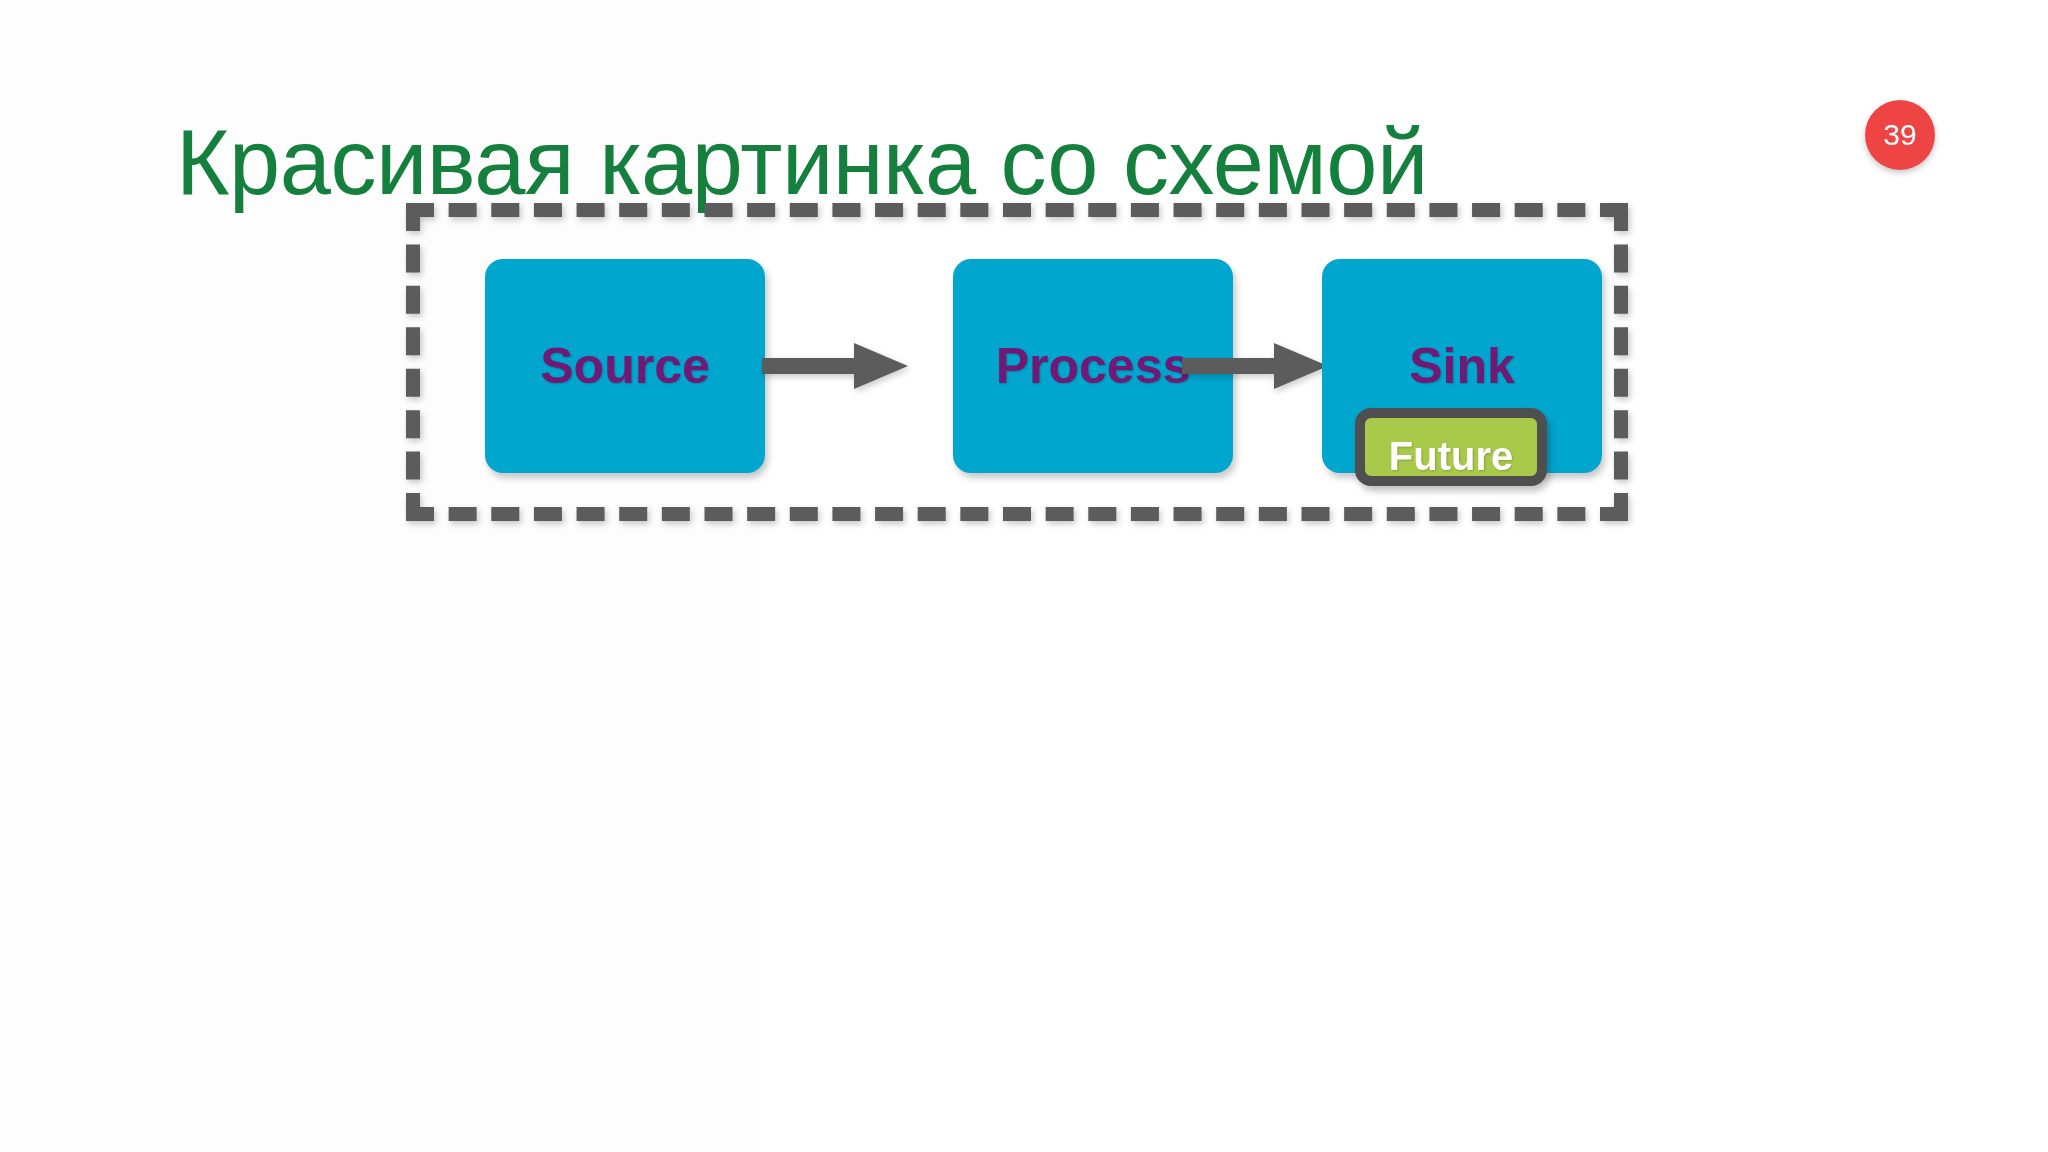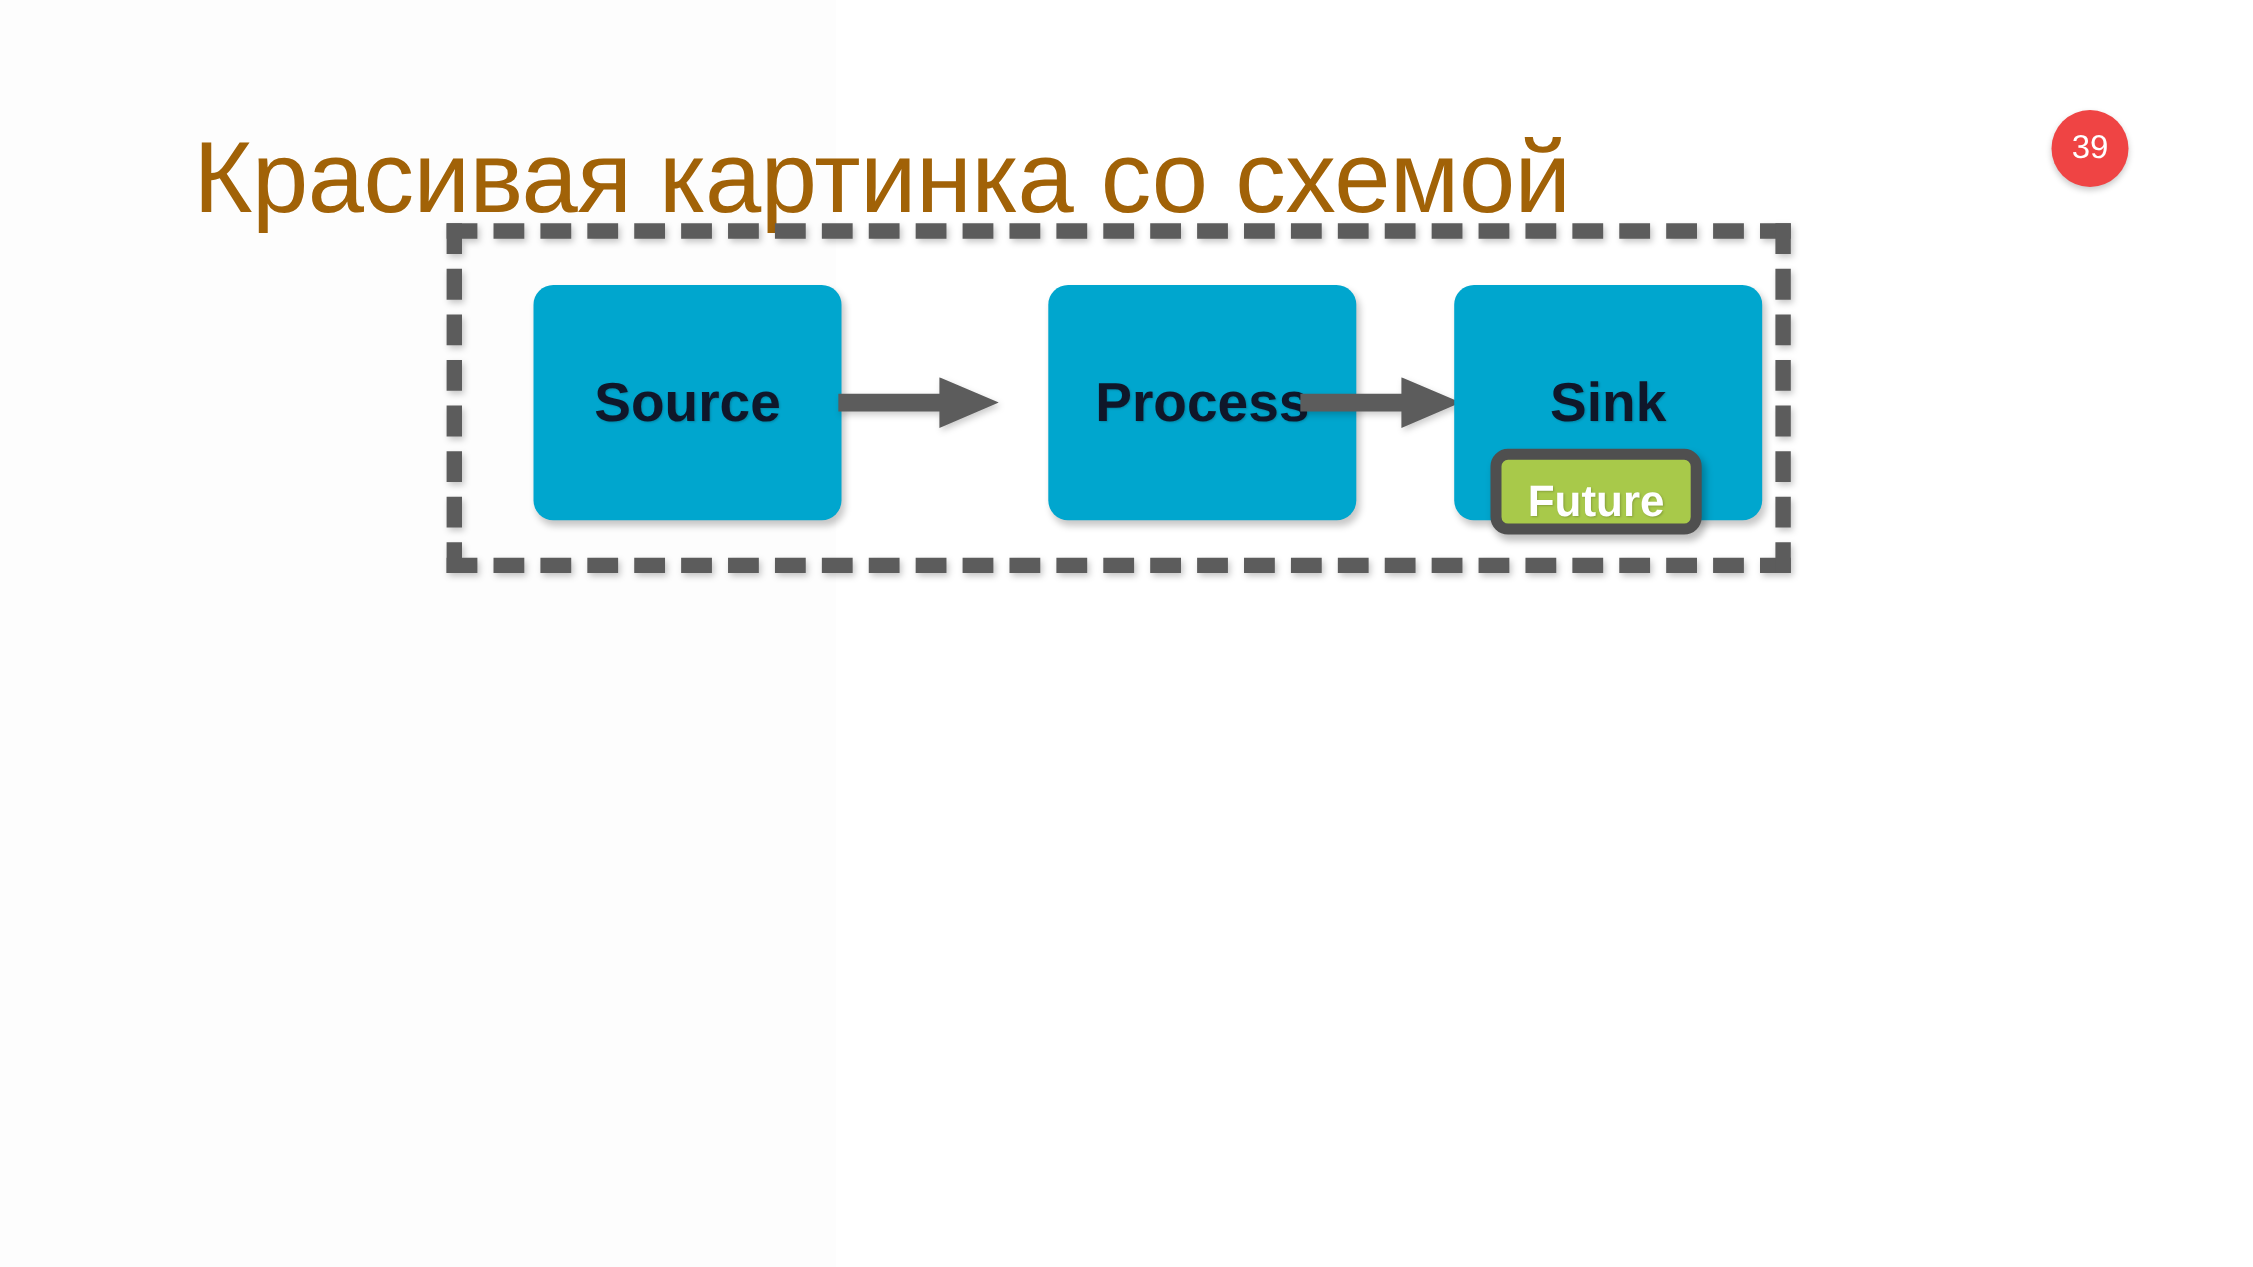--- a/index.html
+++ b/index.html
@@ -27,21 +27,21 @@
   }
 
   
   .slide-title {
     position: absolute;
     left: 176px;
     top: 54px;
     font-size: 92px;
     line-height: 1.0;
     font-weight: 400;
-    color: #a16207;
+    color: #15803d;
     letter-spacing: -0.5px;
     white-space: nowrap;
   }
 
   
   .page-badge {
     position: absolute;
     left: 1865px;
     top: 100px;
     width: 70px;
@@ -90,21 +90,21 @@
     width: 280px;
     height: 214px;
     border-radius: 18px;
     background: #00a6ce;
     box-shadow: 3px 5px 7px rgba(0,0,0,0.22);
     display: flex;
     align-items: center;
     justify-content: center;
   }
   .node-box .node-label {
-    color: #0f172a;
+    color: #701a75;
     font-size: 50px;
     font-weight: bold;
     line-height: 1;
     text-shadow: 1px 1px 2px rgba(0,0,0,0.20);
   }
 
   #node-source  { left: 485px; }
   #node-process { left: 953px; }
   #node-sink    { left: 1322px; }
 

